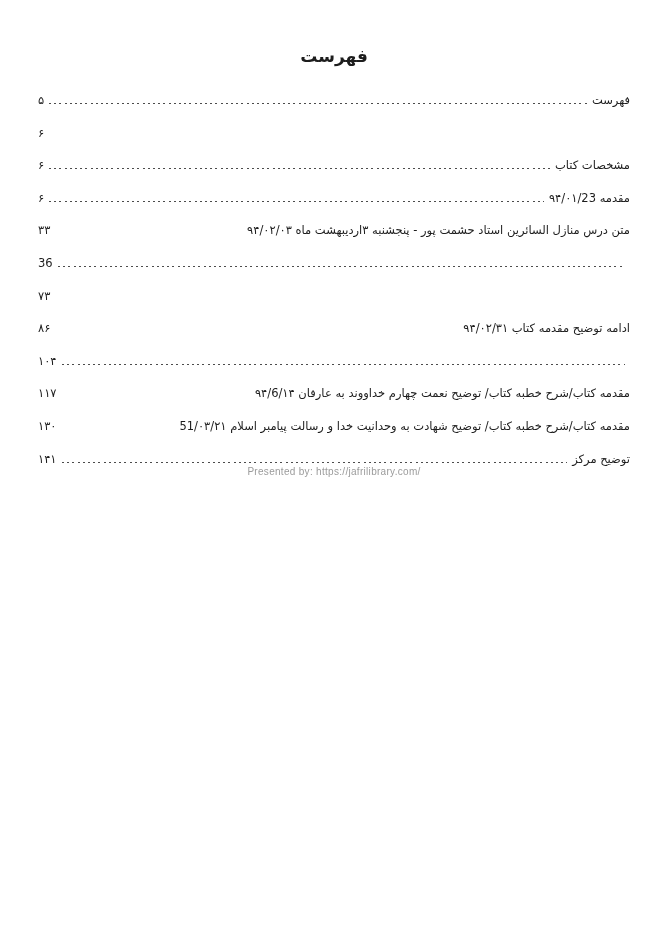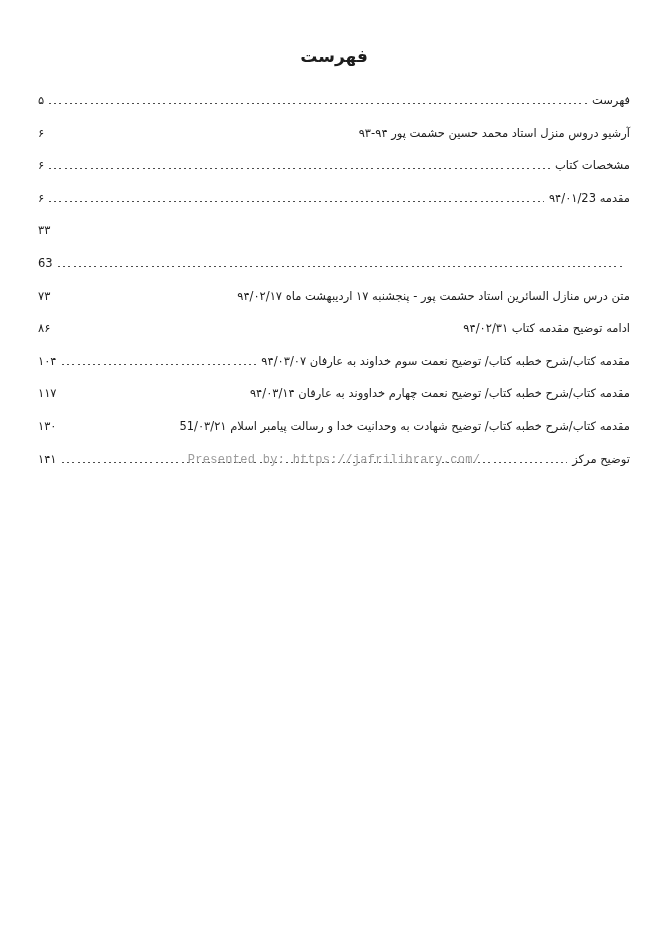--- a/index.html
+++ b/index.html
@@ -52,81 +52,79 @@
         transparent 2px 5.2px
       ) 0 100% / 100% 1px no-repeat;
   }
   .pagenum {
     white-space: nowrap;
     flex: 0 0 auto;
   }
   .watermark {
     position: absolute;
     left: 50%;
-    top: 1px;
+    top: 14px;
     transform: translateX(-50%);
     direction: ltr;
     color: var(--watermark, #9b9b9b);
-    font-family: Liberation Mono, monospace;
-    font-size: 12px;
+    font-family: Liberation Sans, sans-serif;
+    font-size: 10px;
     letter-spacing: 0.3px;
     white-space: nowrap;
   }
 </style>
 </head>
 <body>
 
 <div class="page">
   <h1 class="doc-title">فهرست</h1>
   <div class="toc" id="toc-list">
       <div class="toc-row">
     <span class="entry-title">فهرست</span>
     <span class="leader dotted"></span>
     <span class="pagenum">۵</span>
   </div>
       <div class="toc-row">
-    <span class="entry-title">آرشیو دروس منزل استاد محمد حسین حشمت پور ۹۴-۹۳</span>
     <span class="leader"></span>
     <span class="pagenum">۶</span>
   </div>
       <div class="toc-row">
     <span class="entry-title">مشخصات کتاب</span>
     <span class="leader dotted"></span>
     <span class="pagenum">۶</span>
   </div>
       <div class="toc-row">
     <span class="entry-title">مقدمه ۹۴/۰۱/23</span>
     <span class="leader dotted"></span>
     <span class="pagenum">۶</span>
   </div>
       <div class="toc-row">
+    <span class="entry-title">متن درس منازل السائرین استاد حشمت پور - پنجشنبه ۳اردیبهشت ماه ۹۴/۰۲/۰۳</span>
     <span class="leader"></span>
     <span class="pagenum">۳۳</span>
   </div>
       <div class="toc-row">
     <span class="leader dotted"></span>
-    <span class="pagenum">63</span>
+    <span class="pagenum">36</span>
   </div>
       <div class="toc-row">
-    <span class="entry-title">متن درس منازل السائرین استاد حشمت پور - پنجشنبه ۱۷ اردیبهشت ماه ۹۴/۰۲/۱۷</span>
     <span class="leader"></span>
     <span class="pagenum">۷۳</span>
   </div>
       <div class="toc-row">
     <span class="entry-title">ادامه توضیح مقدمه کتاب ۹۴/۰۲/۳۱</span>
     <span class="leader"></span>
     <span class="pagenum">۸۶</span>
   </div>
       <div class="toc-row">
-    <span class="entry-title">مقدمه کتاب/شرح خطبه کتاب/ توضیح نعمت سوم خداوند به عارفان ۹۴/۰۳/۰۷</span>
     <span class="leader dotted"></span>
     <span class="pagenum">۱۰۴</span>
   </div>
       <div class="toc-row">
-    <span class="entry-title">مقدمه کتاب/شرح خطبه کتاب/ توضیح نعمت چهارم خداووند به عارفان ۹۴/۰۳/۱۴</span>
+    <span class="entry-title">مقدمه کتاب/شرح خطبه کتاب/ توضیح نعمت چهارم خداووند به عارفان ۹۴/6/۱۴</span>
     <span class="leader"></span>
     <span class="pagenum">۱۱۷</span>
   </div>
       <div class="toc-row">
     <span class="entry-title">مقدمه کتاب/شرح خطبه کتاب/ توضیح شهادت به وحدانیت خدا و رسالت پیامبر اسلام 51/۰۳/۲۱</span>
     <span class="leader"></span>
     <span class="pagenum">۱۳۰</span>
   </div>
       <div class="toc-row">
     <span class="entry-title">توضیح مرکز</span>

